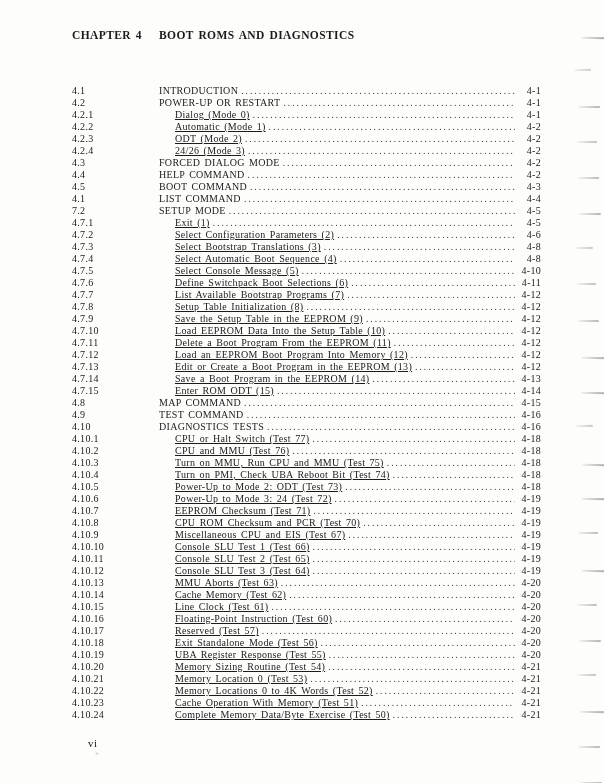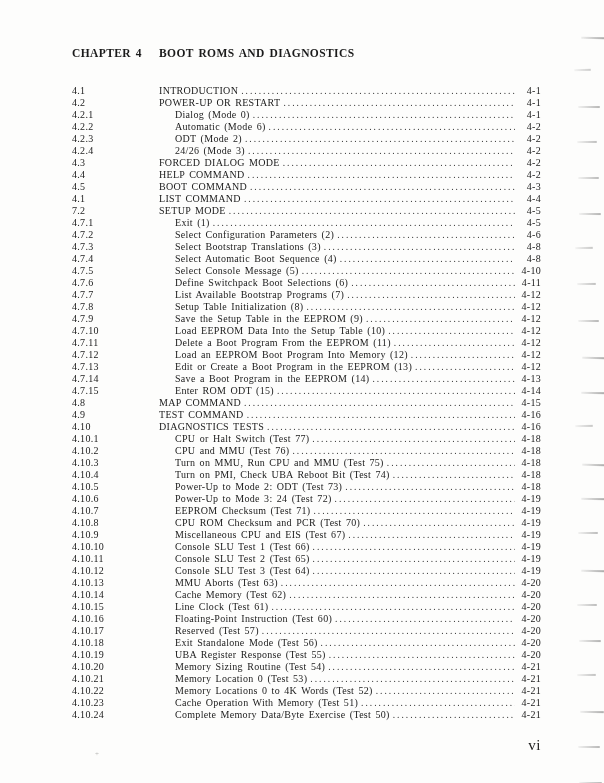--- a/index.html
+++ b/index.html
@@ -13,21 +13,21 @@
     font-family: "Liberation Serif", "DejaVu Serif", serif;
     color: #1b1b1b;
   }
   .page {
     position: absolute;
     inset: 0;
   }
   
   .chapter-heading {
     position: absolute;
-    left: 72px; top: 46px;
+    left: 72px; top: 28px;
     width: 470px;
     display: flex;
     font-size: 11.5px;
     font-weight: bold;
     letter-spacing: 0.4px;
     word-spacing: 1.5px;
     line-height: 14px;
     white-space: nowrap;
   }
   .chapter-heading .chap-num {
@@ -52,20 +52,21 @@
   }
   .toc-row .num {
     flex: 0 0 87px;
     width: 87px;
   }
   .toc-row .title {
     flex: 0 0 auto;
   }
   .toc-row.lvl3 .title {
     padding-left: 16px;
+    text-decoration: underline;
   }
   .toc-row .dots {
     flex: 1 1 auto;
     overflow: hidden;
     white-space: nowrap;
     margin: 0 2px 0 3px;
     color: #262626;
   }
   .toc-row .dots::after {
     content: "........................................................................................................................................................................................";
@@ -74,24 +75,24 @@
   }
   .toc-row .pg {
     flex: 0 0 auto;
     min-width: 24px;
     text-align: right;
     margin-top: 13px;
   }
   
   .folio {
     position: absolute;
-    left: 72px; top: 737px;
+    left: 88px; top: 737px;
     width: 469px;
-    text-align: right;
-    font-size: 15px;
+    text-align: left;
+    font-size: 11px;
     letter-spacing: 0.5px;
   }
   
   .edge-marks { position: absolute; inset: 0; pointer-events: none; }
   .edge-mark {
     position: absolute;
     height: 1.6px;
     background: linear-gradient(to right, rgba(120,120,120,0.15), rgba(95,95,95,0.75));
     border-radius: 1px;
     filter: blur(0.3px);
@@ -129,21 +130,21 @@
     <span class="pg">4-1</span>
   </div>
       <div class="toc-row lvl3">
     <span class="num">4.2.1</span>
     <span class="title">Dialog (Mode 0)</span>
     <span class="dots"></span>
     <span class="pg">4-1</span>
   </div>
       <div class="toc-row lvl3">
     <span class="num">4.2.2</span>
-    <span class="title">Automatic (Mode 6)</span>
+    <span class="title">Automatic (Mode 1)</span>
     <span class="dots"></span>
     <span class="pg">4-2</span>
   </div>
       <div class="toc-row lvl3">
     <span class="num">4.2.3</span>
     <span class="title">ODT (Mode 2)</span>
     <span class="dots"></span>
     <span class="pg">4-2</span>
   </div>
       <div class="toc-row lvl3">

